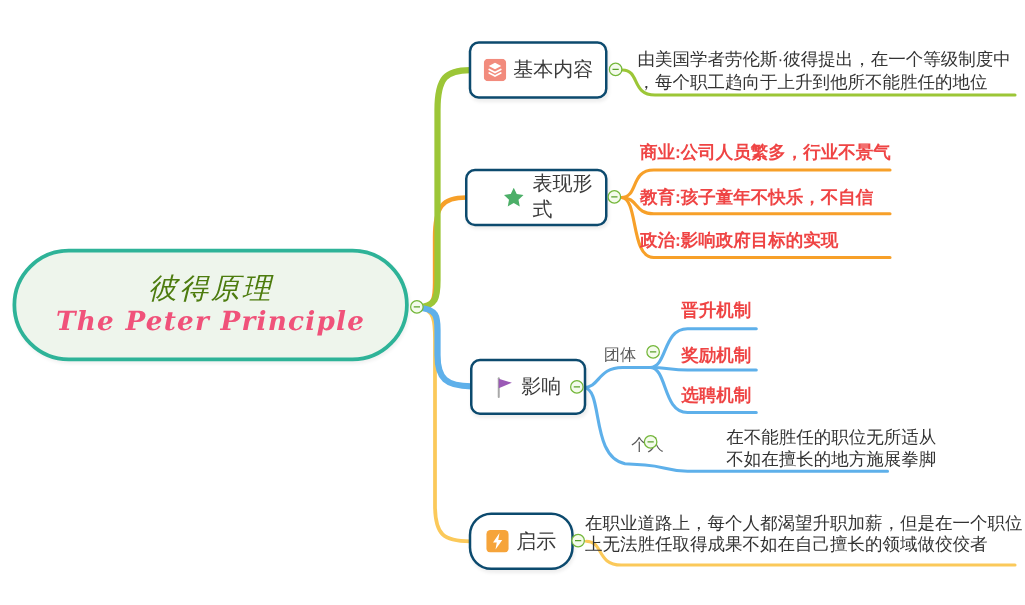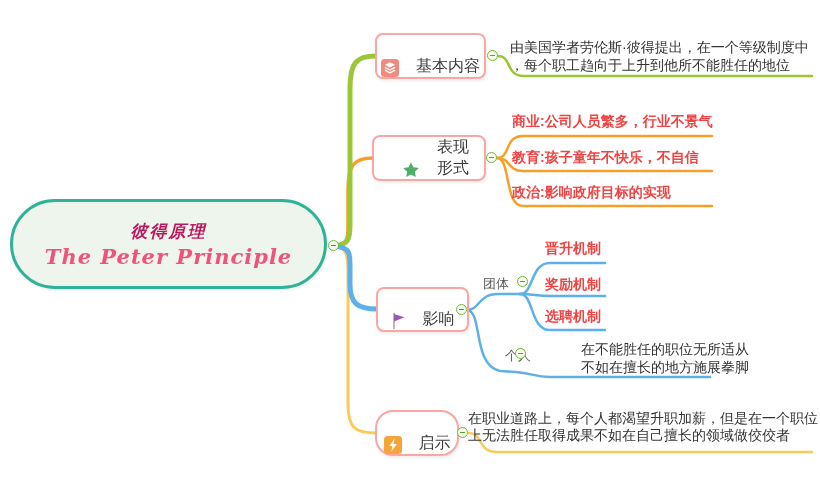--- a/index.html
+++ b/index.html
@@ -13,33 +13,33 @@
 
   
   .central{
     position:absolute;left:10px;top:199px;width:317px;height:90px;
     box-sizing:border-box;border:3px solid #2eb398;border-radius:46px;
     background:#eef5ec;z-index:2;
     display:flex;flex-direction:column;align-items:center;justify-content:center;
     box-shadow:1px 2px 3px rgba(0,0,0,.06);
   }
   .central .zh{
-    font-family:"DejaVu Serif","Liberation Serif",serif;font-style:italic;font-weight:bold;
-    font-size:17px;line-height:26px;color:#be185d;letter-spacing:2px;
+    font-family:"DejaVu Serif","Liberation Serif",serif;font-style:italic;font-weight:normal;
+    font-size:23px;line-height:26px;color:#4d7c0f;letter-spacing:2px;
   }
   .central .en{
     font-family:"DejaVu Serif","Liberation Serif",serif;font-style:italic;font-weight:bold;
     font-size:21px;line-height:26px;color:#f0527a;letter-spacing:1px;
   }
 
   
   .topic{
     position:absolute;box-sizing:border-box;background:#fff;
-    border:2px solid #fca5a5;border-radius:8px;z-index:2;
-    display:flex;align-items:flex-end;justify-content:center;gap:17px;
+    border:2px solid #0c4a6e;border-radius:8px;z-index:2;
+    display:flex;align-items:center;justify-content:center;gap:6px;
     box-shadow:1px 2px 3px rgba(0,0,0,.07);
   }
   .topic .lbl{font-size:16px;color:#3b3b3b;}
   .topic svg{display:block;}
 
   #topic-basic  {left:375px;top:33px; width:111px;height:46px;}
   #topic-forms  {left:372px;top:135px;width:114px;height:46px;padding-left:28px;}
   #topic-impact {left:376px;top:287px;width:93px; height:45px;}
   #topic-insight{left:375px;top:410px;width:84px; height:46px;border-radius:18px;}
 

